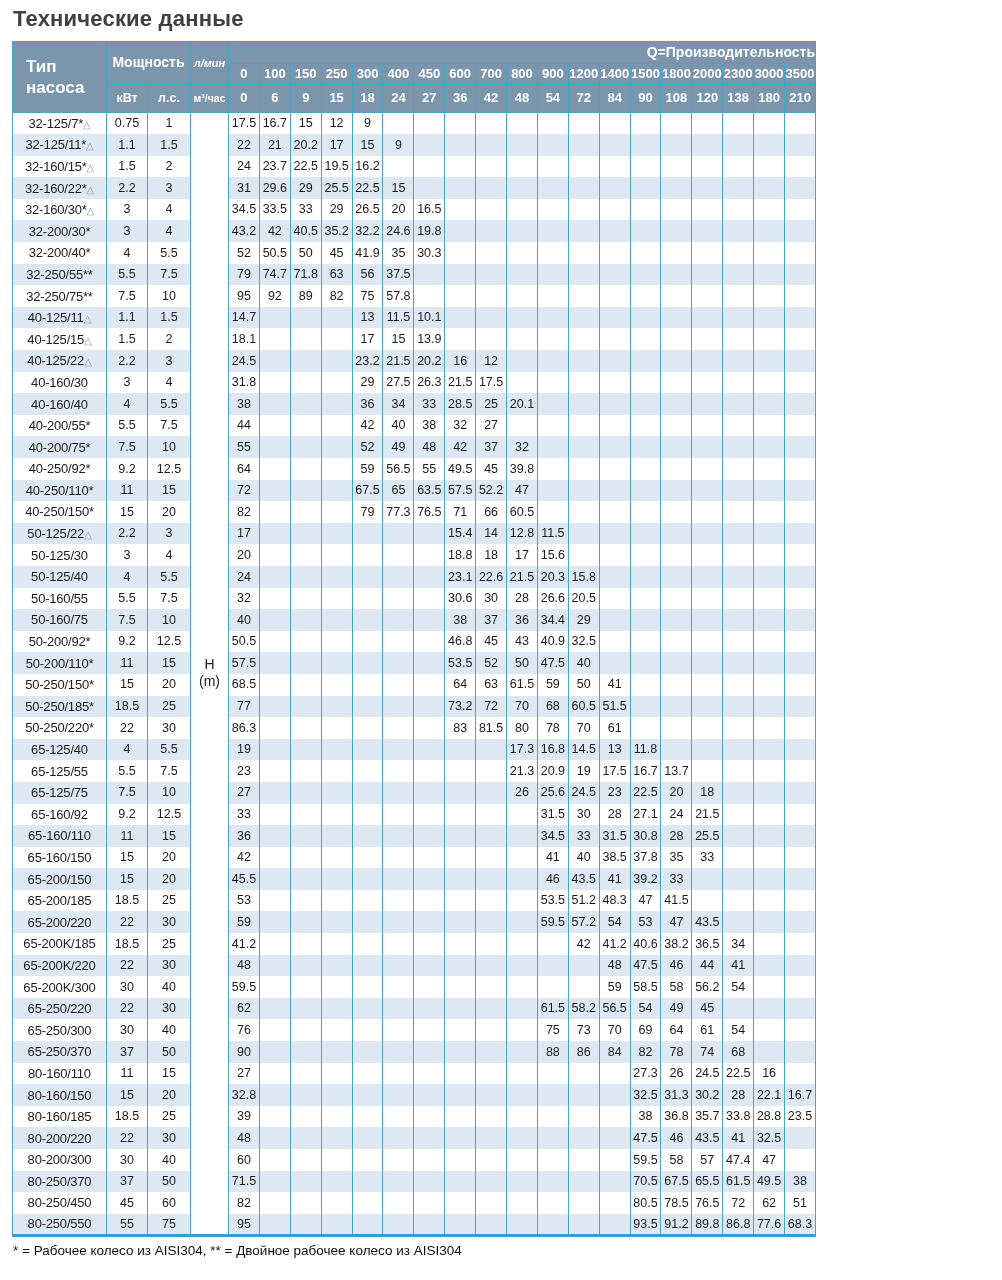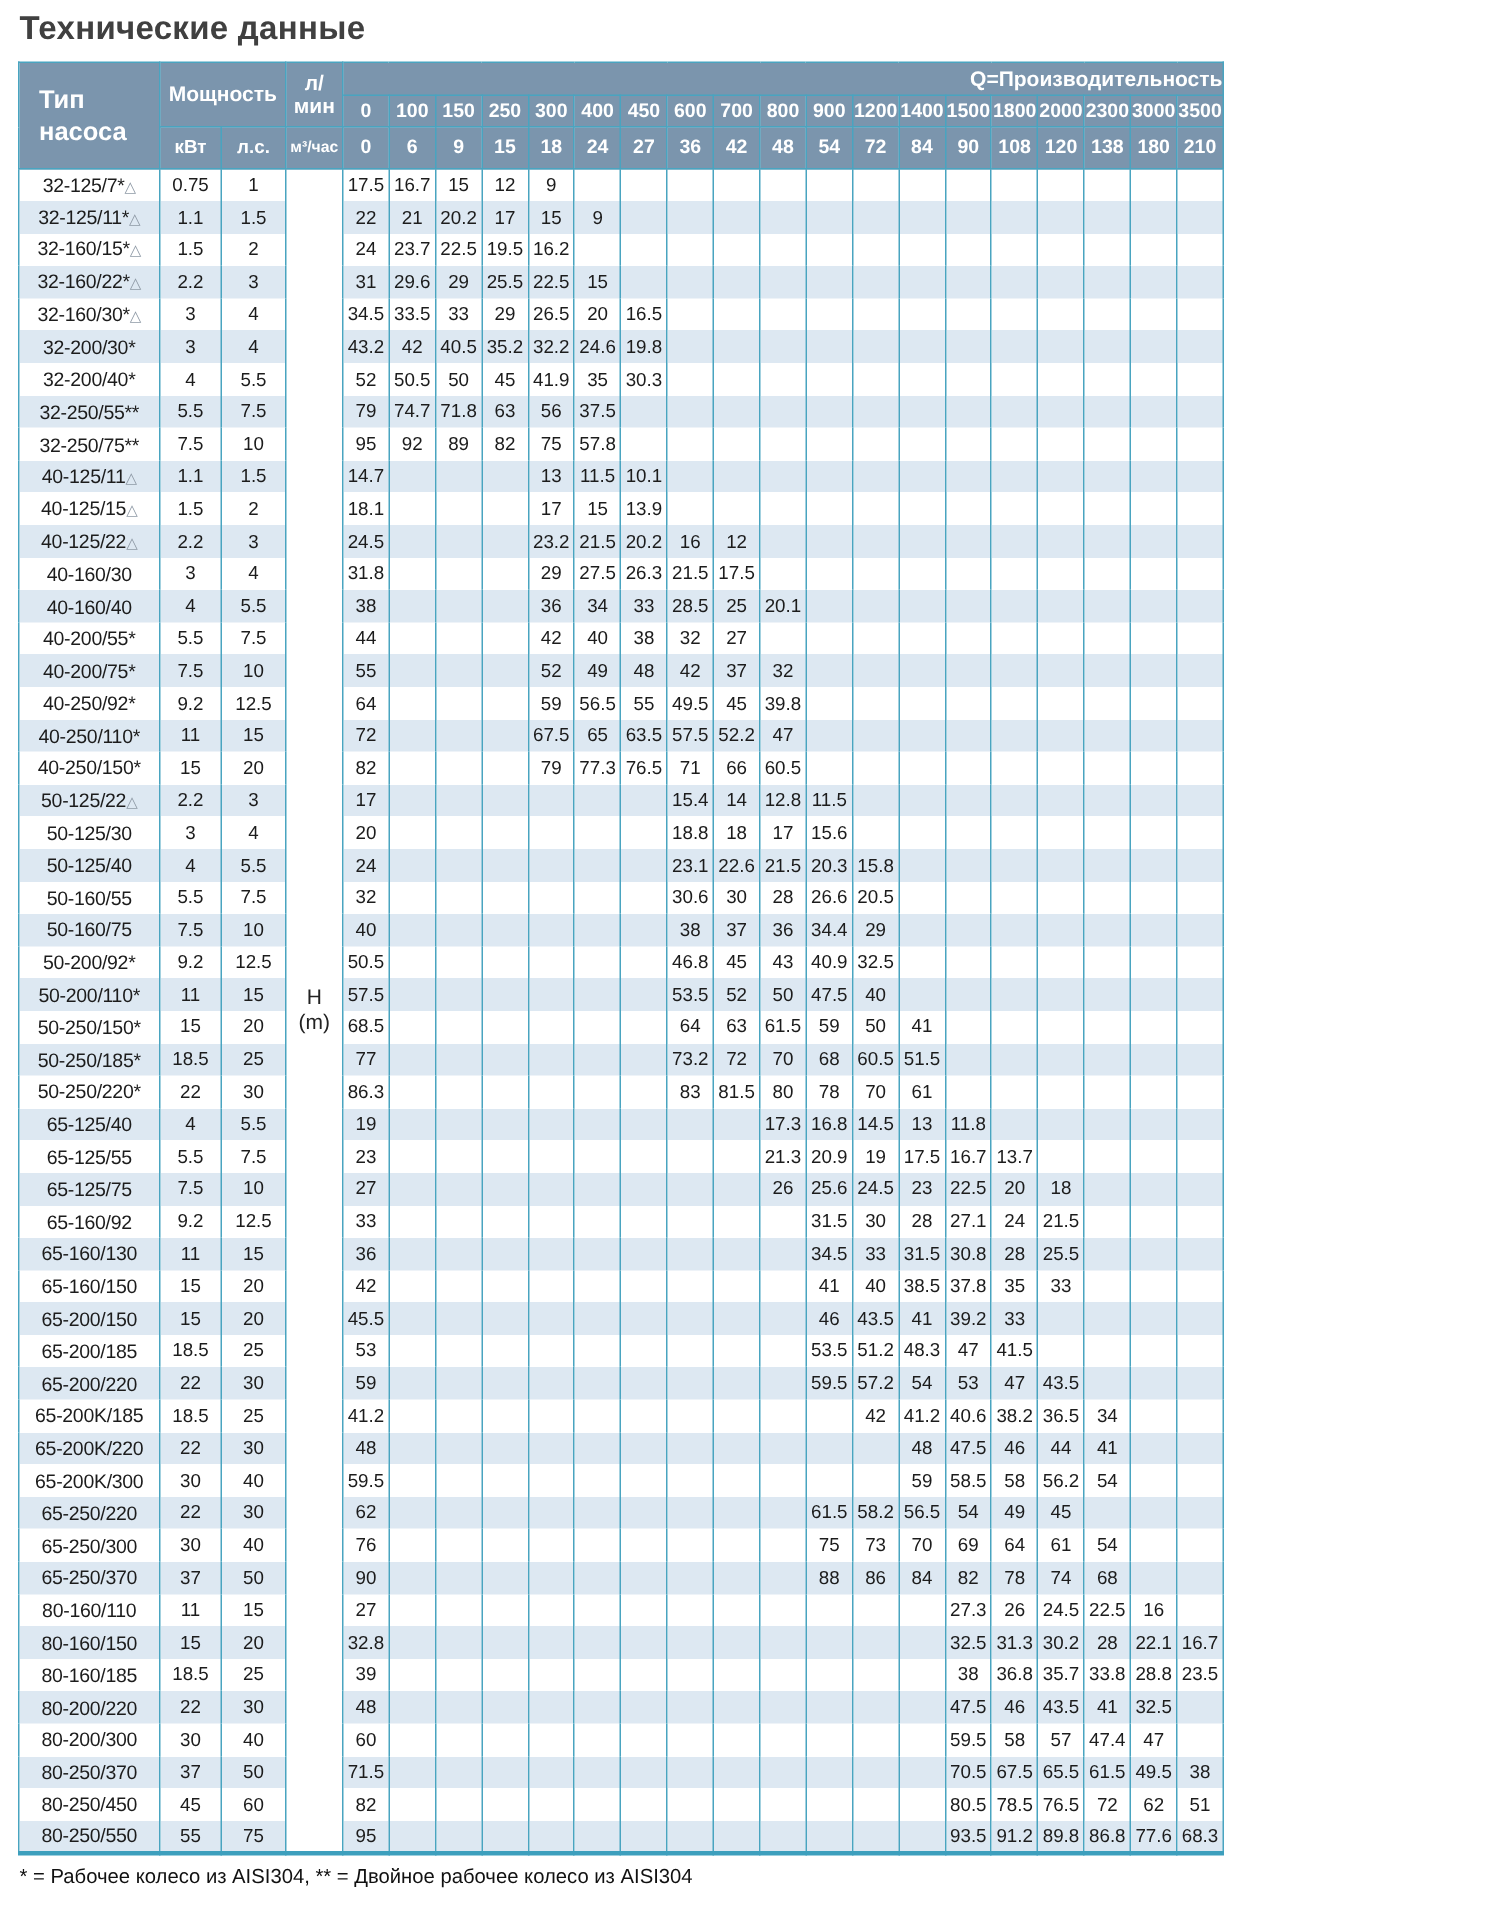--- a/index.html
+++ b/index.html
@@ -44,21 +44,21 @@
   tr.h-lmin   { height: 21px; }
   tr.h-units  { height: 28px; }
   th.corner {
     text-align: left;
     padding-left: 13px;
     font-size: 17px;
     white-space: pre-line;
     line-height: 1.25;
   }
   th.power  { font-size: 14px; }
-  th.lmin   { font-size: 14px; }
+  th.lmin   { font-size: 11px; font-style: italic; }
   th.qhead  { font-size: 14px; text-align: right; }
   th.num    { font-size: 13px; font-weight: bold; }
   th.unit   { font-size: 12.5px; }
   th.unit-m3 { font-size: 10.5px; }
   tbody tr { height: 21.6px; margin-left: 36px; }
   tbody td {
     border-left: 1px solid #49a4c0;
     border-right: 1px solid #49a4c0;
     text-align: center;
     font-size: 12.5px;
@@ -941,21 +941,21 @@
           <td>30</td>
           <td>28</td>
           <td>27.1</td>
           <td>24</td>
           <td>21.5</td>
           <td></td>
           <td></td>
           <td></td>
         </tr>
         <tr>
-          <td class="type-cell">65-160/130</td>
+          <td class="type-cell">65-160/110</td>
           <td>11</td>
           <td>15</td>
           <td>36</td>
           <td></td>
           <td></td>
           <td></td>
           <td></td>
           <td></td>
           <td></td>
           <td></td>

